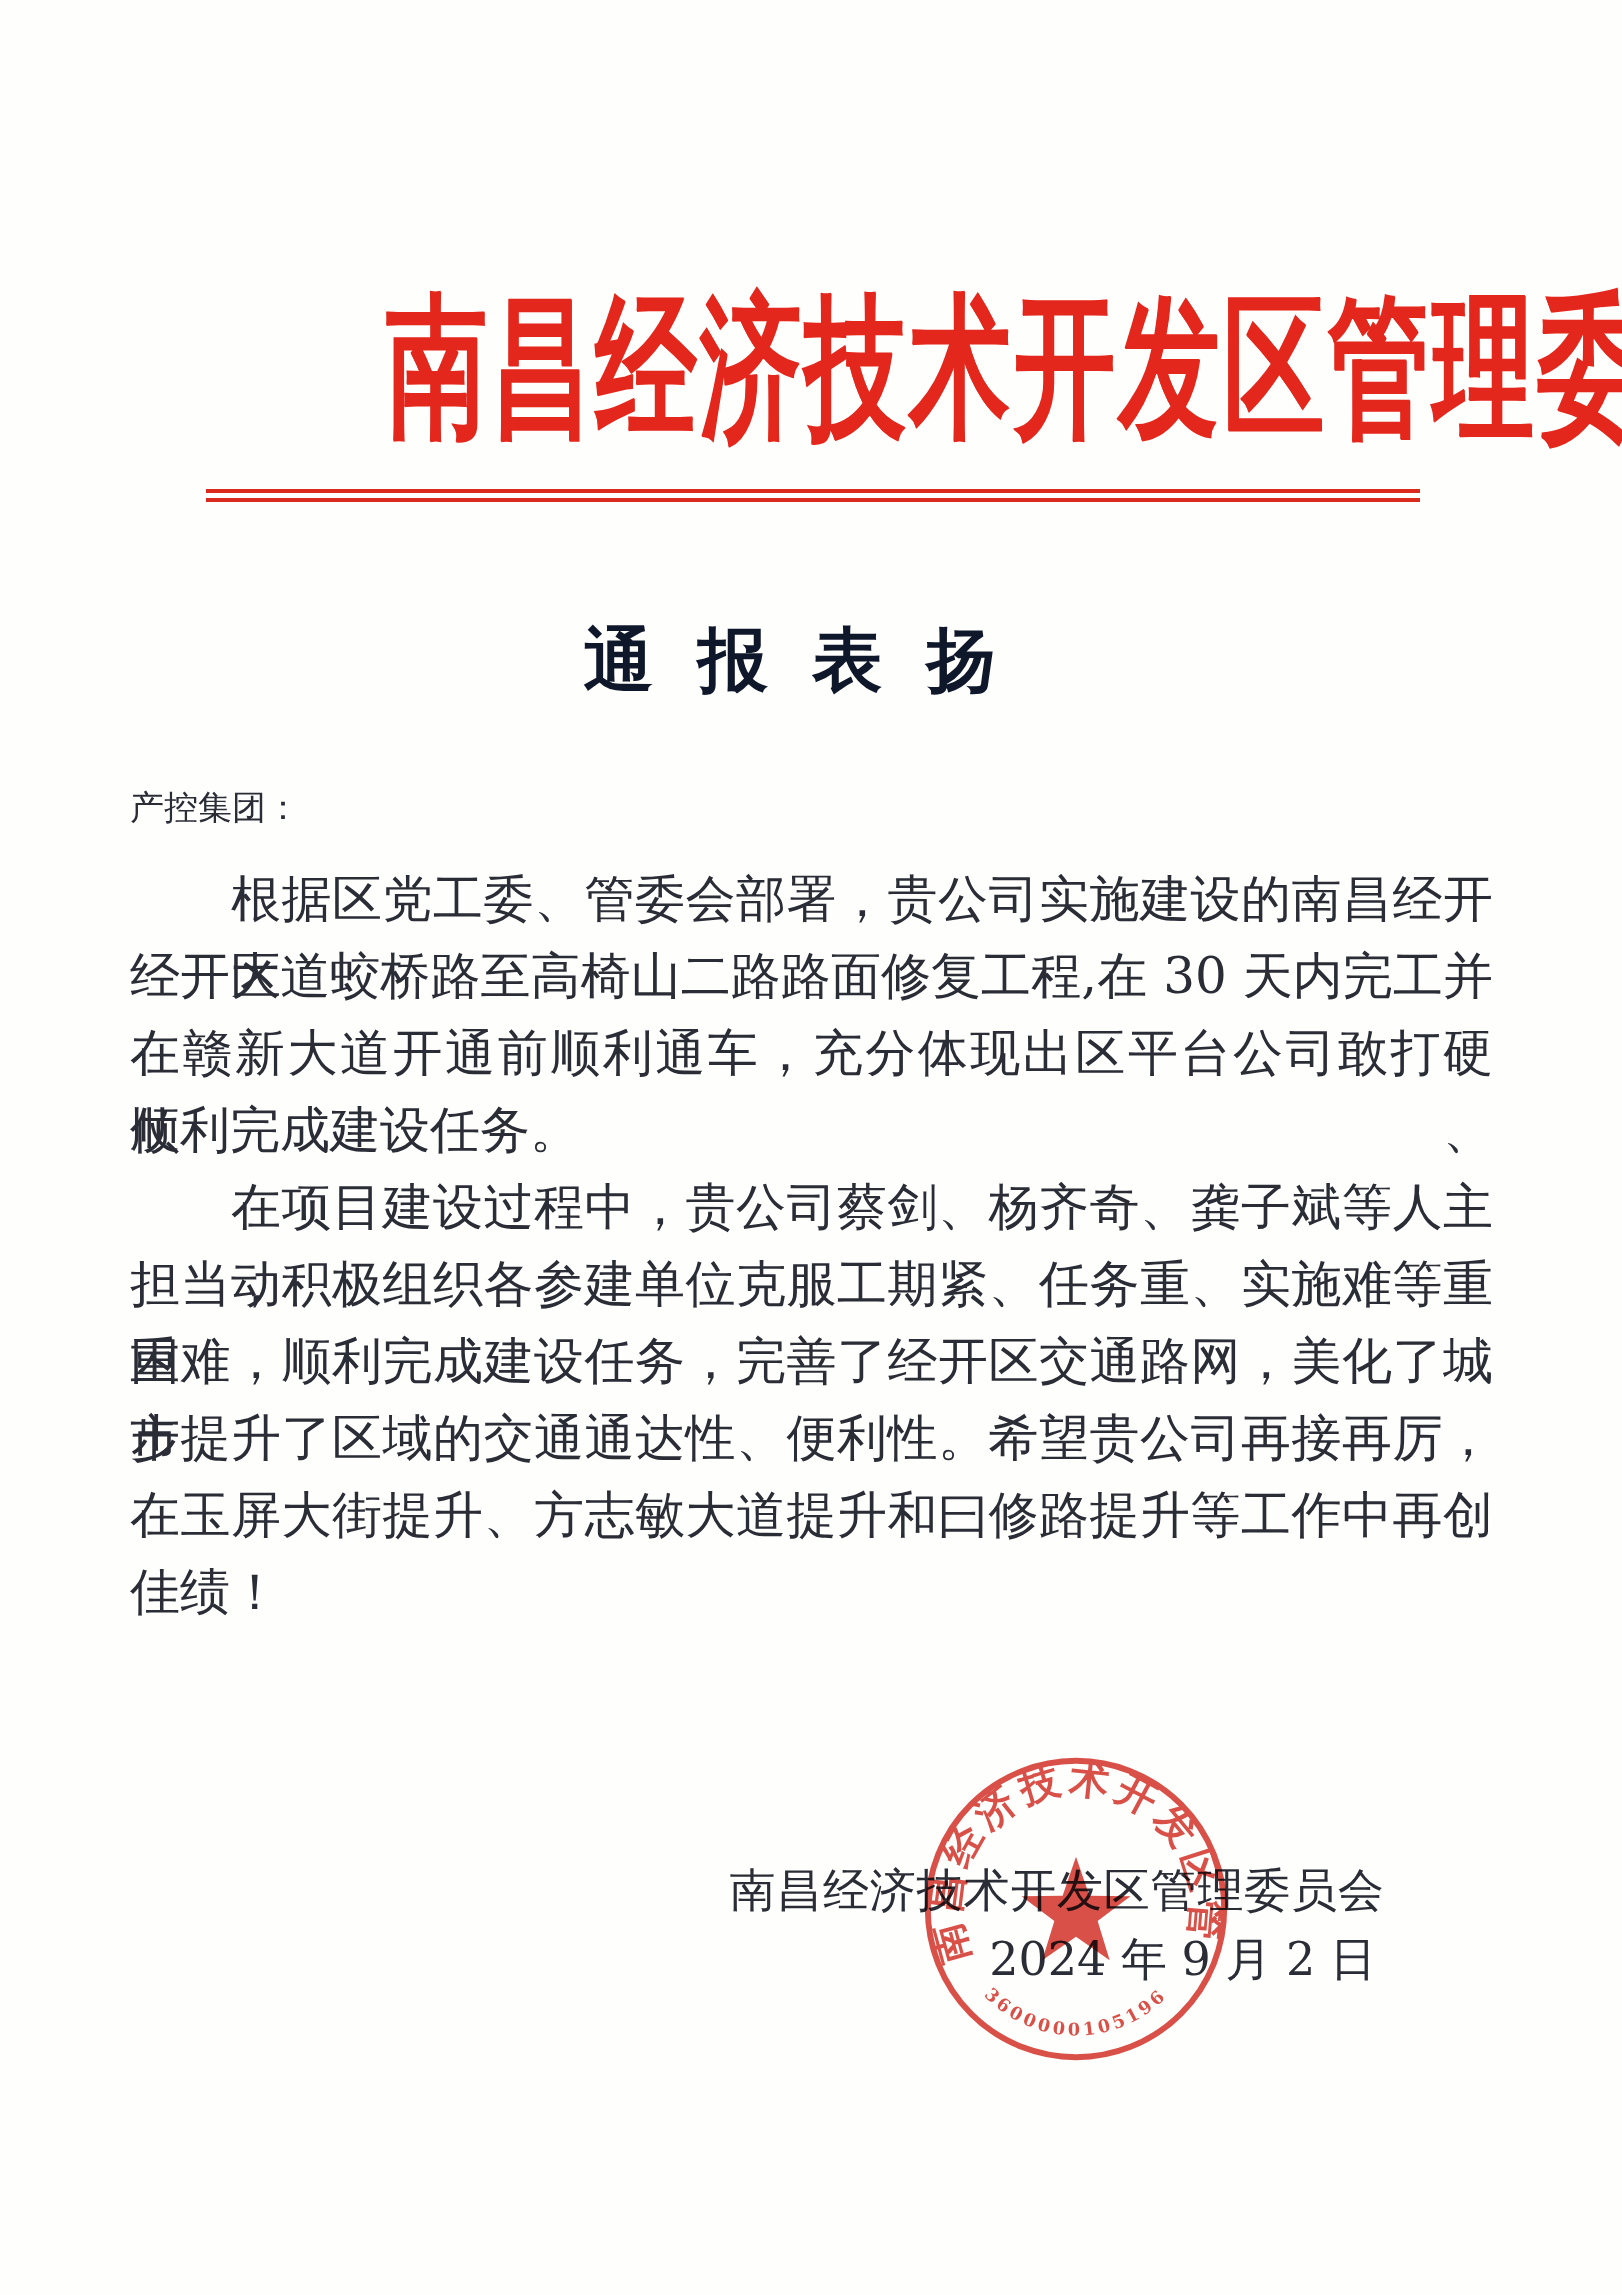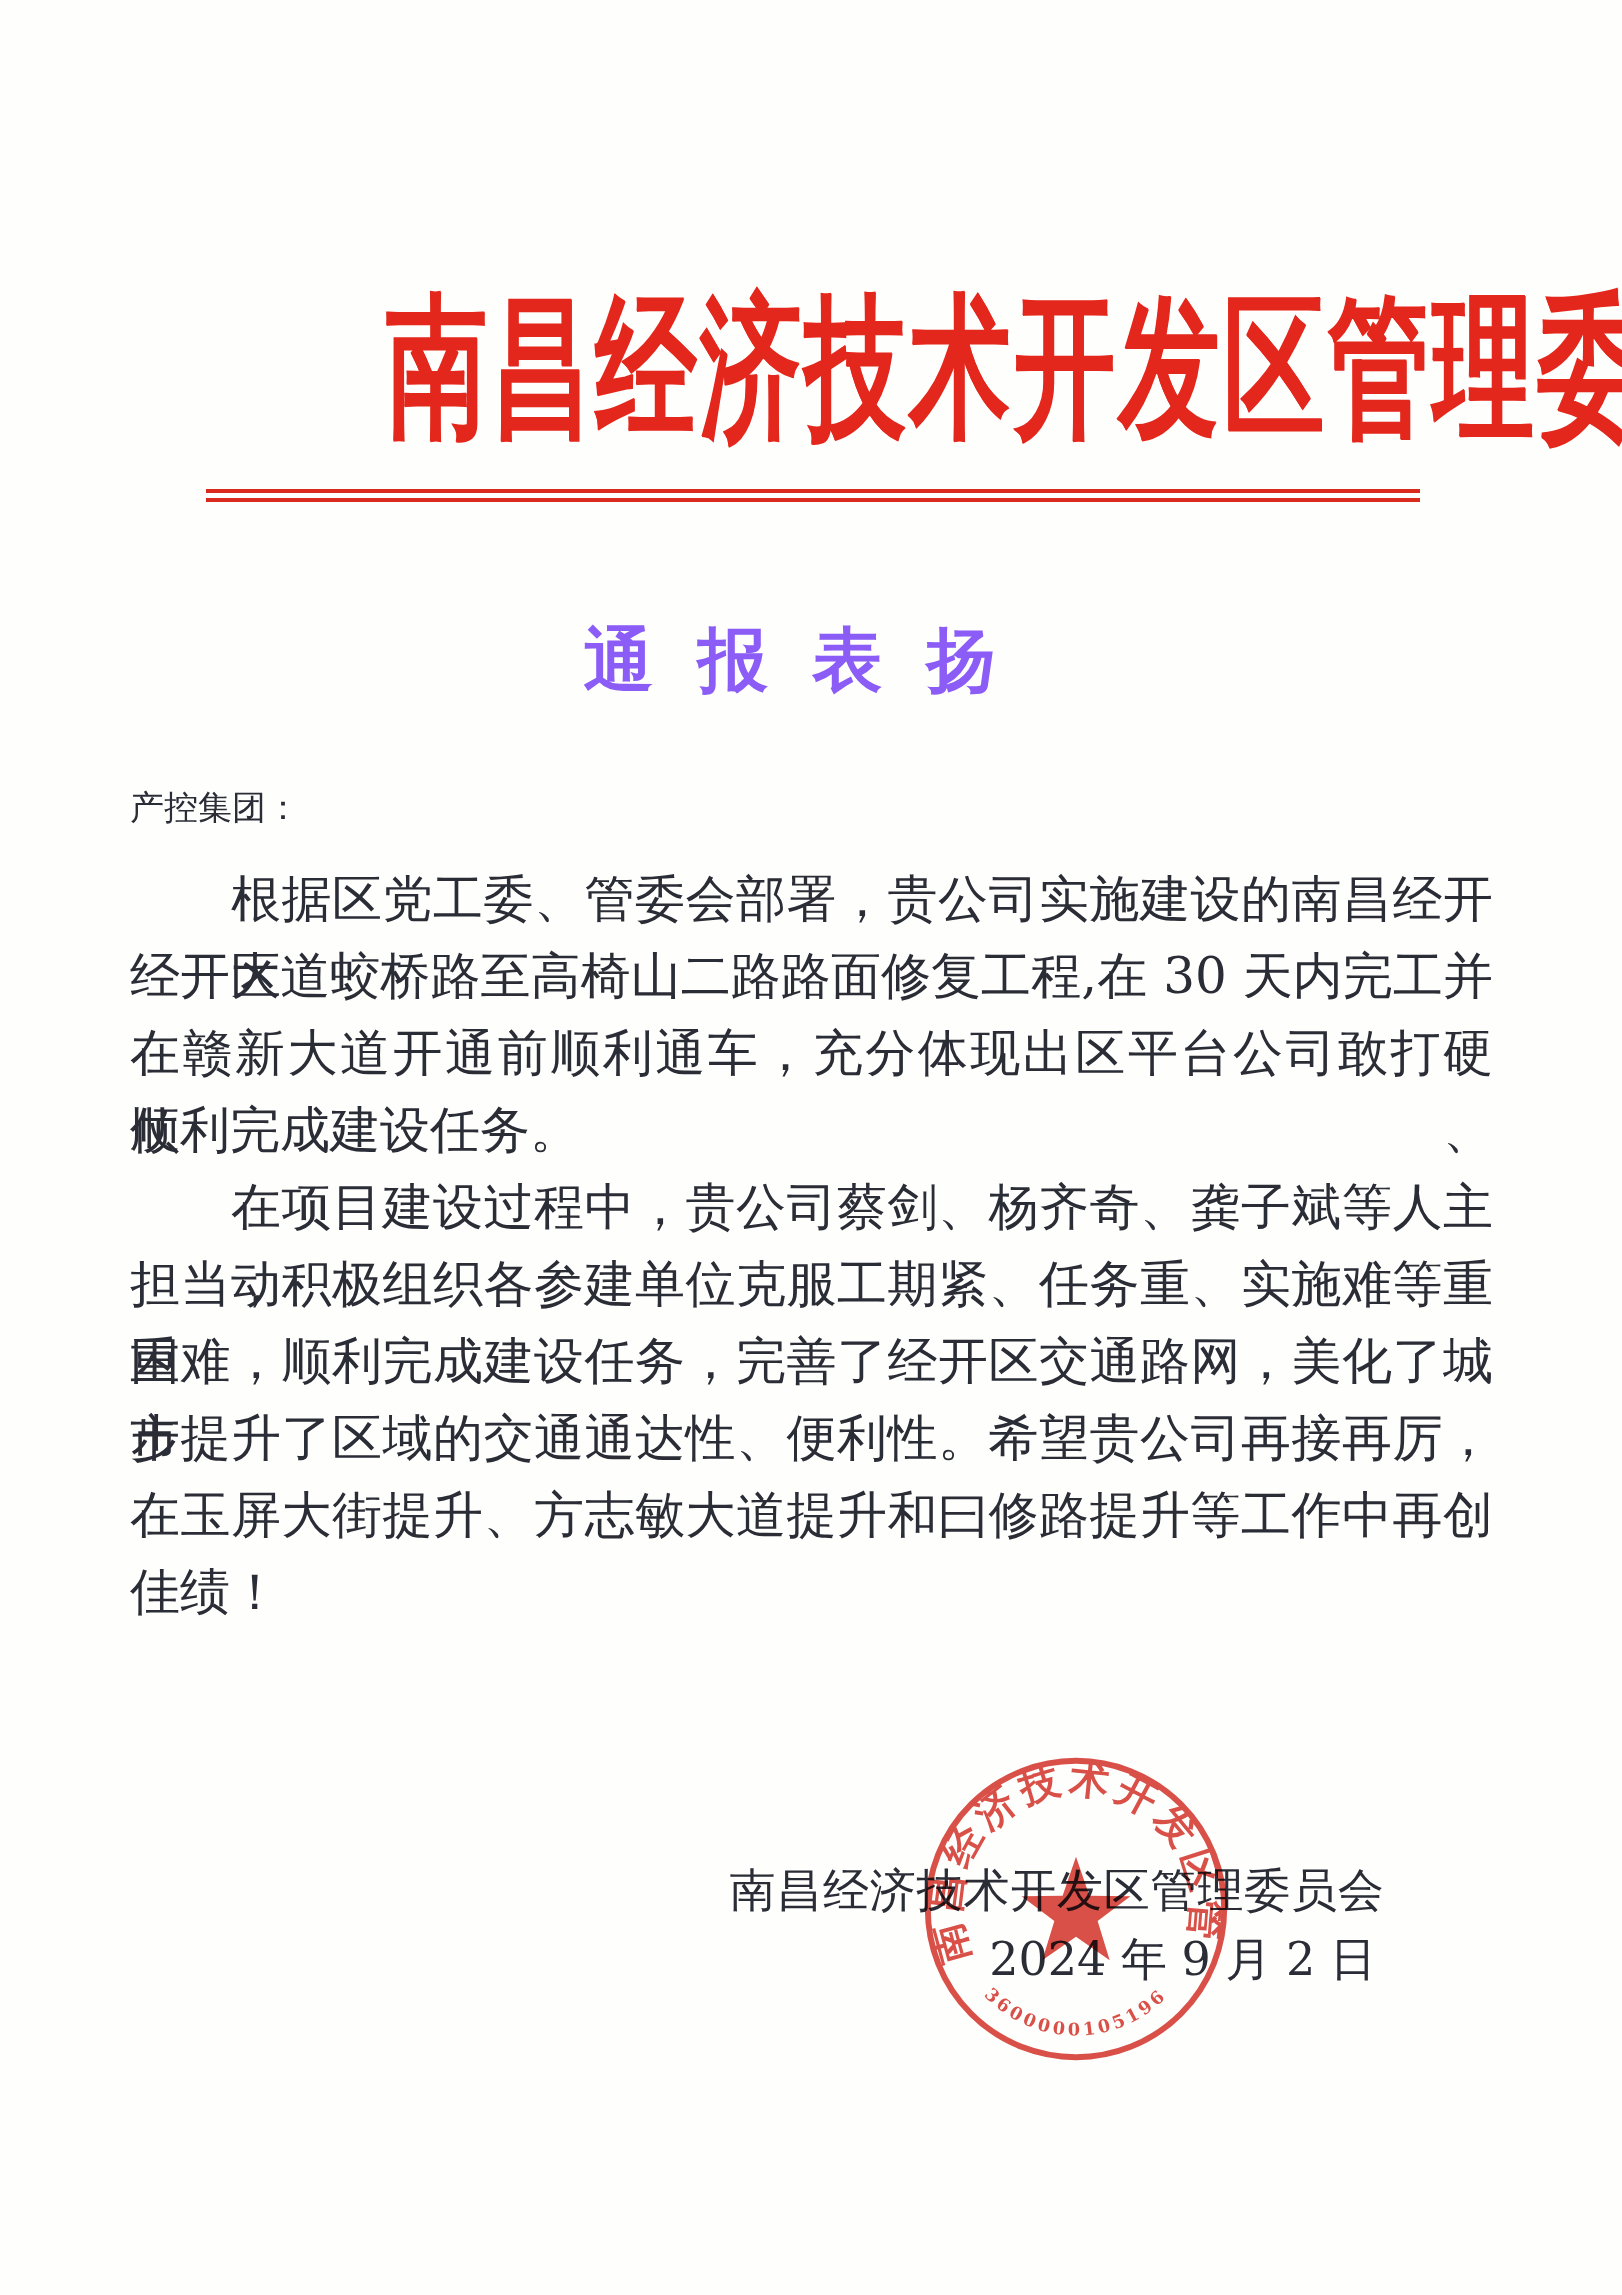--- a/index.html
+++ b/index.html
@@ -30,21 +30,21 @@
   .red-rule{
     position:absolute;top:489px;left:206px;width:1214px;height:5px;
     border-top:4.1px solid #da2a1e;
     border-bottom:4.1px solid #da2a1e;
   }
 
   
   .doc-title{
     position:absolute;top:614px;left:0;width:1590px;
     text-align:center;
-    font-size:70px;font-weight:700;color:#8b5cf6;
+    font-size:70px;font-weight:700;color:#0f172a;
     letter-spacing:10px;
   }
 
   
   .salutation{
     position:absolute;top:778px;left:130px;
     font-size:34px;color:#2b2d36;line-height:58px;
   }
   .body-lines{
     position:absolute;top:861px;left:130px;width:1363px;

